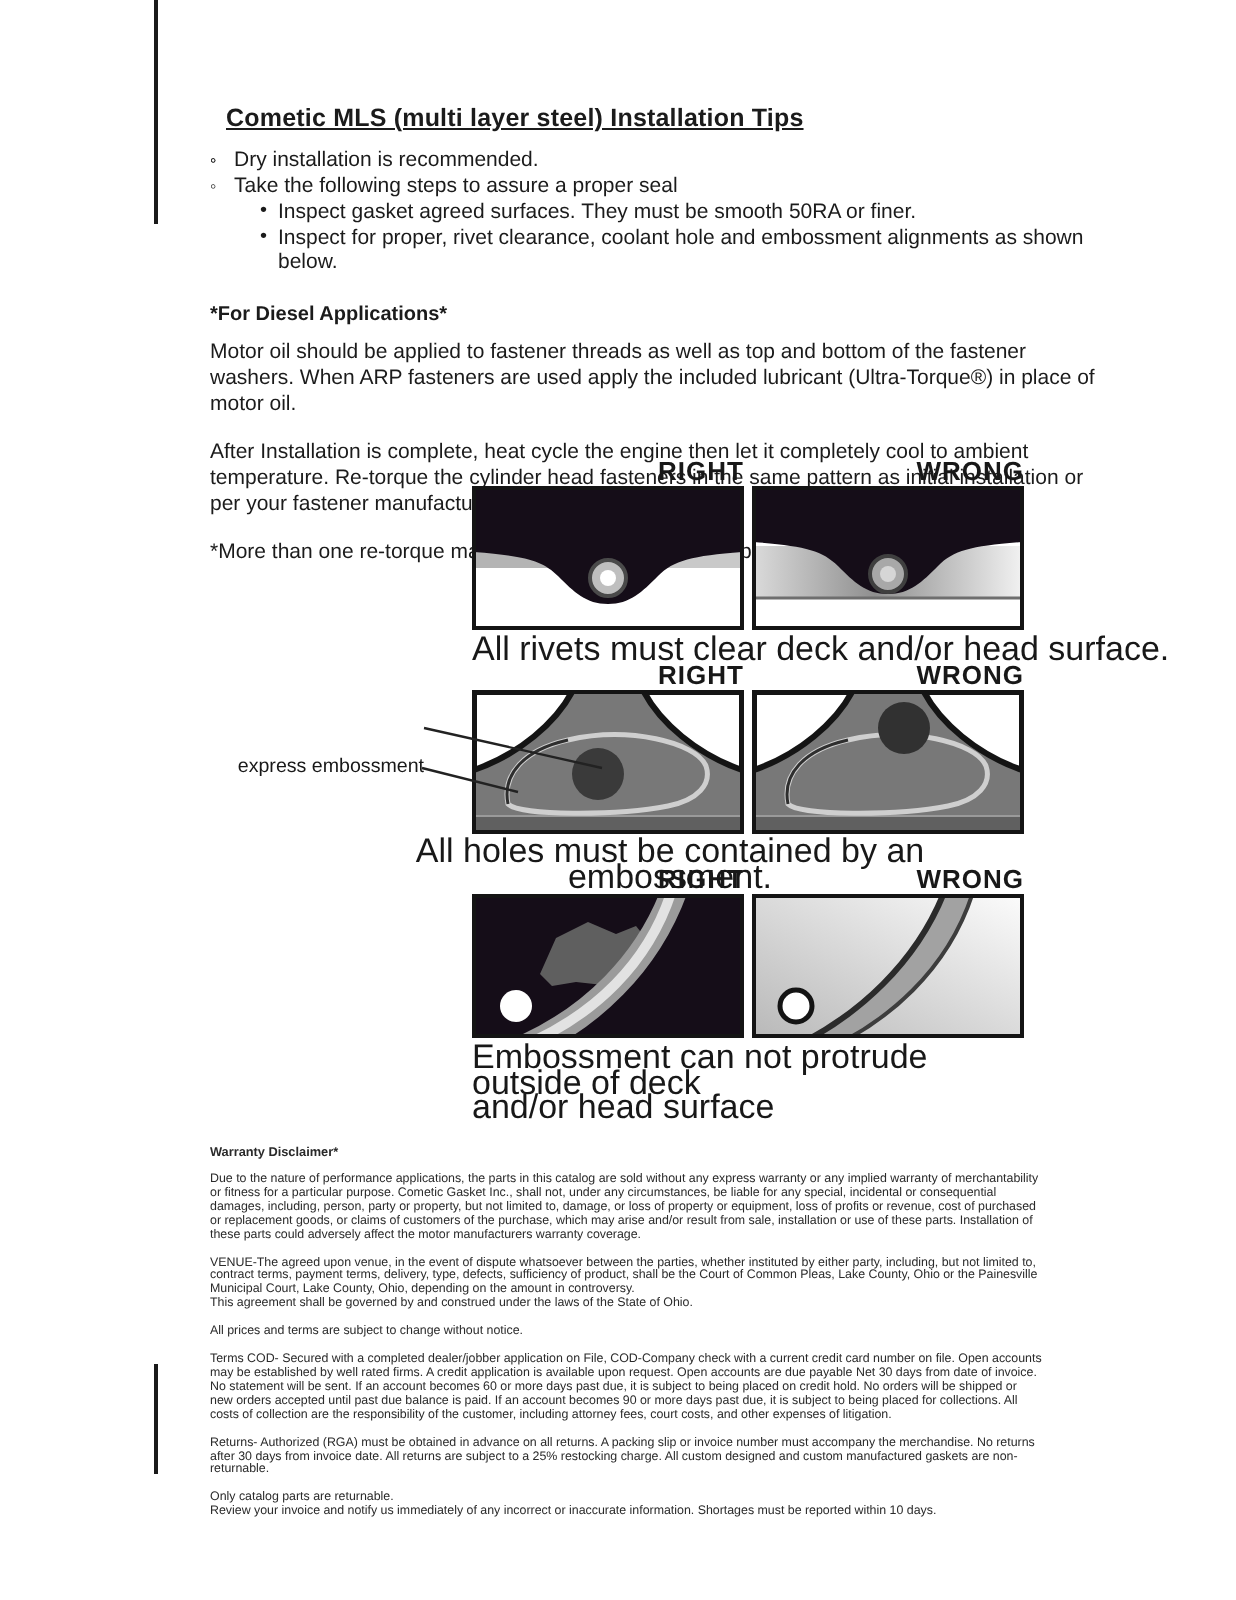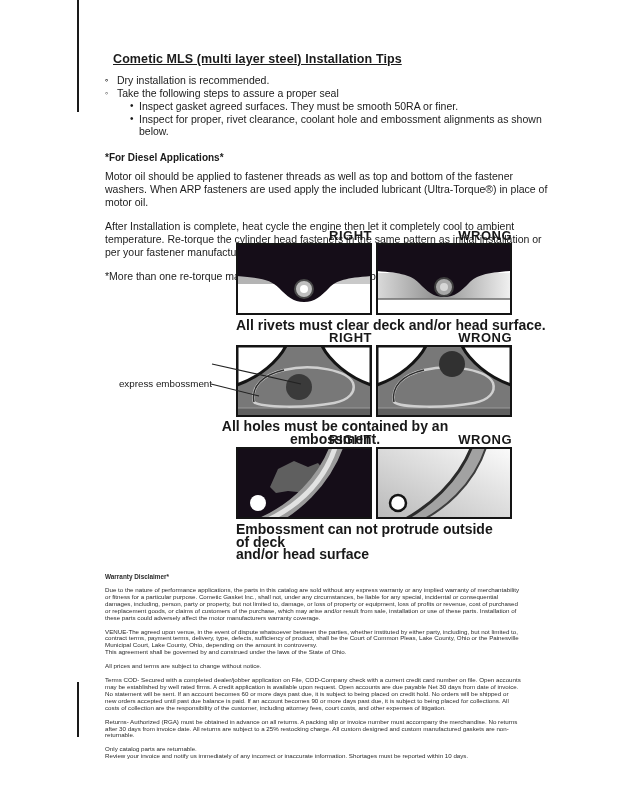--- a/index.html
+++ b/index.html
@@ -24,21 +24,21 @@
   .diesel-heading{font-size:10px;font-weight:bold;margin:14px 0 7px 0;}
   .para{font-size:10.5px;line-height:13px;margin:0 0 11px 0;}
   .pre{white-space:pre-line;}
 
   
   .diag-label{
     position:absolute;width:136px;text-align:right;
     font-size:13px;font-weight:bold;letter-spacing:.5px;color:#181818;
   }
   .panel{position:absolute;width:136px;height:72px;}
-  .caption{position:absolute;font-size:14px;font-weight:bold;color:#181818;line-height:12.5px;}
+  .caption{position:absolute;font-size:17px;font-weight:normal;color:#181818;line-height:12.5px;}
   .annotation{
     position:absolute;left:100px;width:112px;text-align:right;
     font-size:9.8px;line-height:11px;color:#181818;
   }
   .leader-overlay{position:absolute;left:205px;top:352px;width:100px;height:50px;pointer-events:none;z-index:5;}
 
   
   .disclaimer{position:absolute;left:105px;top:573px;width:416px;color:#2a2a2a;}
   .disclaimer-heading{font-size:6.4px;font-weight:bold;margin:0 0 7px 0;}
   .disclaimer p{font-size:6.2px;line-height:6.9px;margin:0 0 7px 0;}

